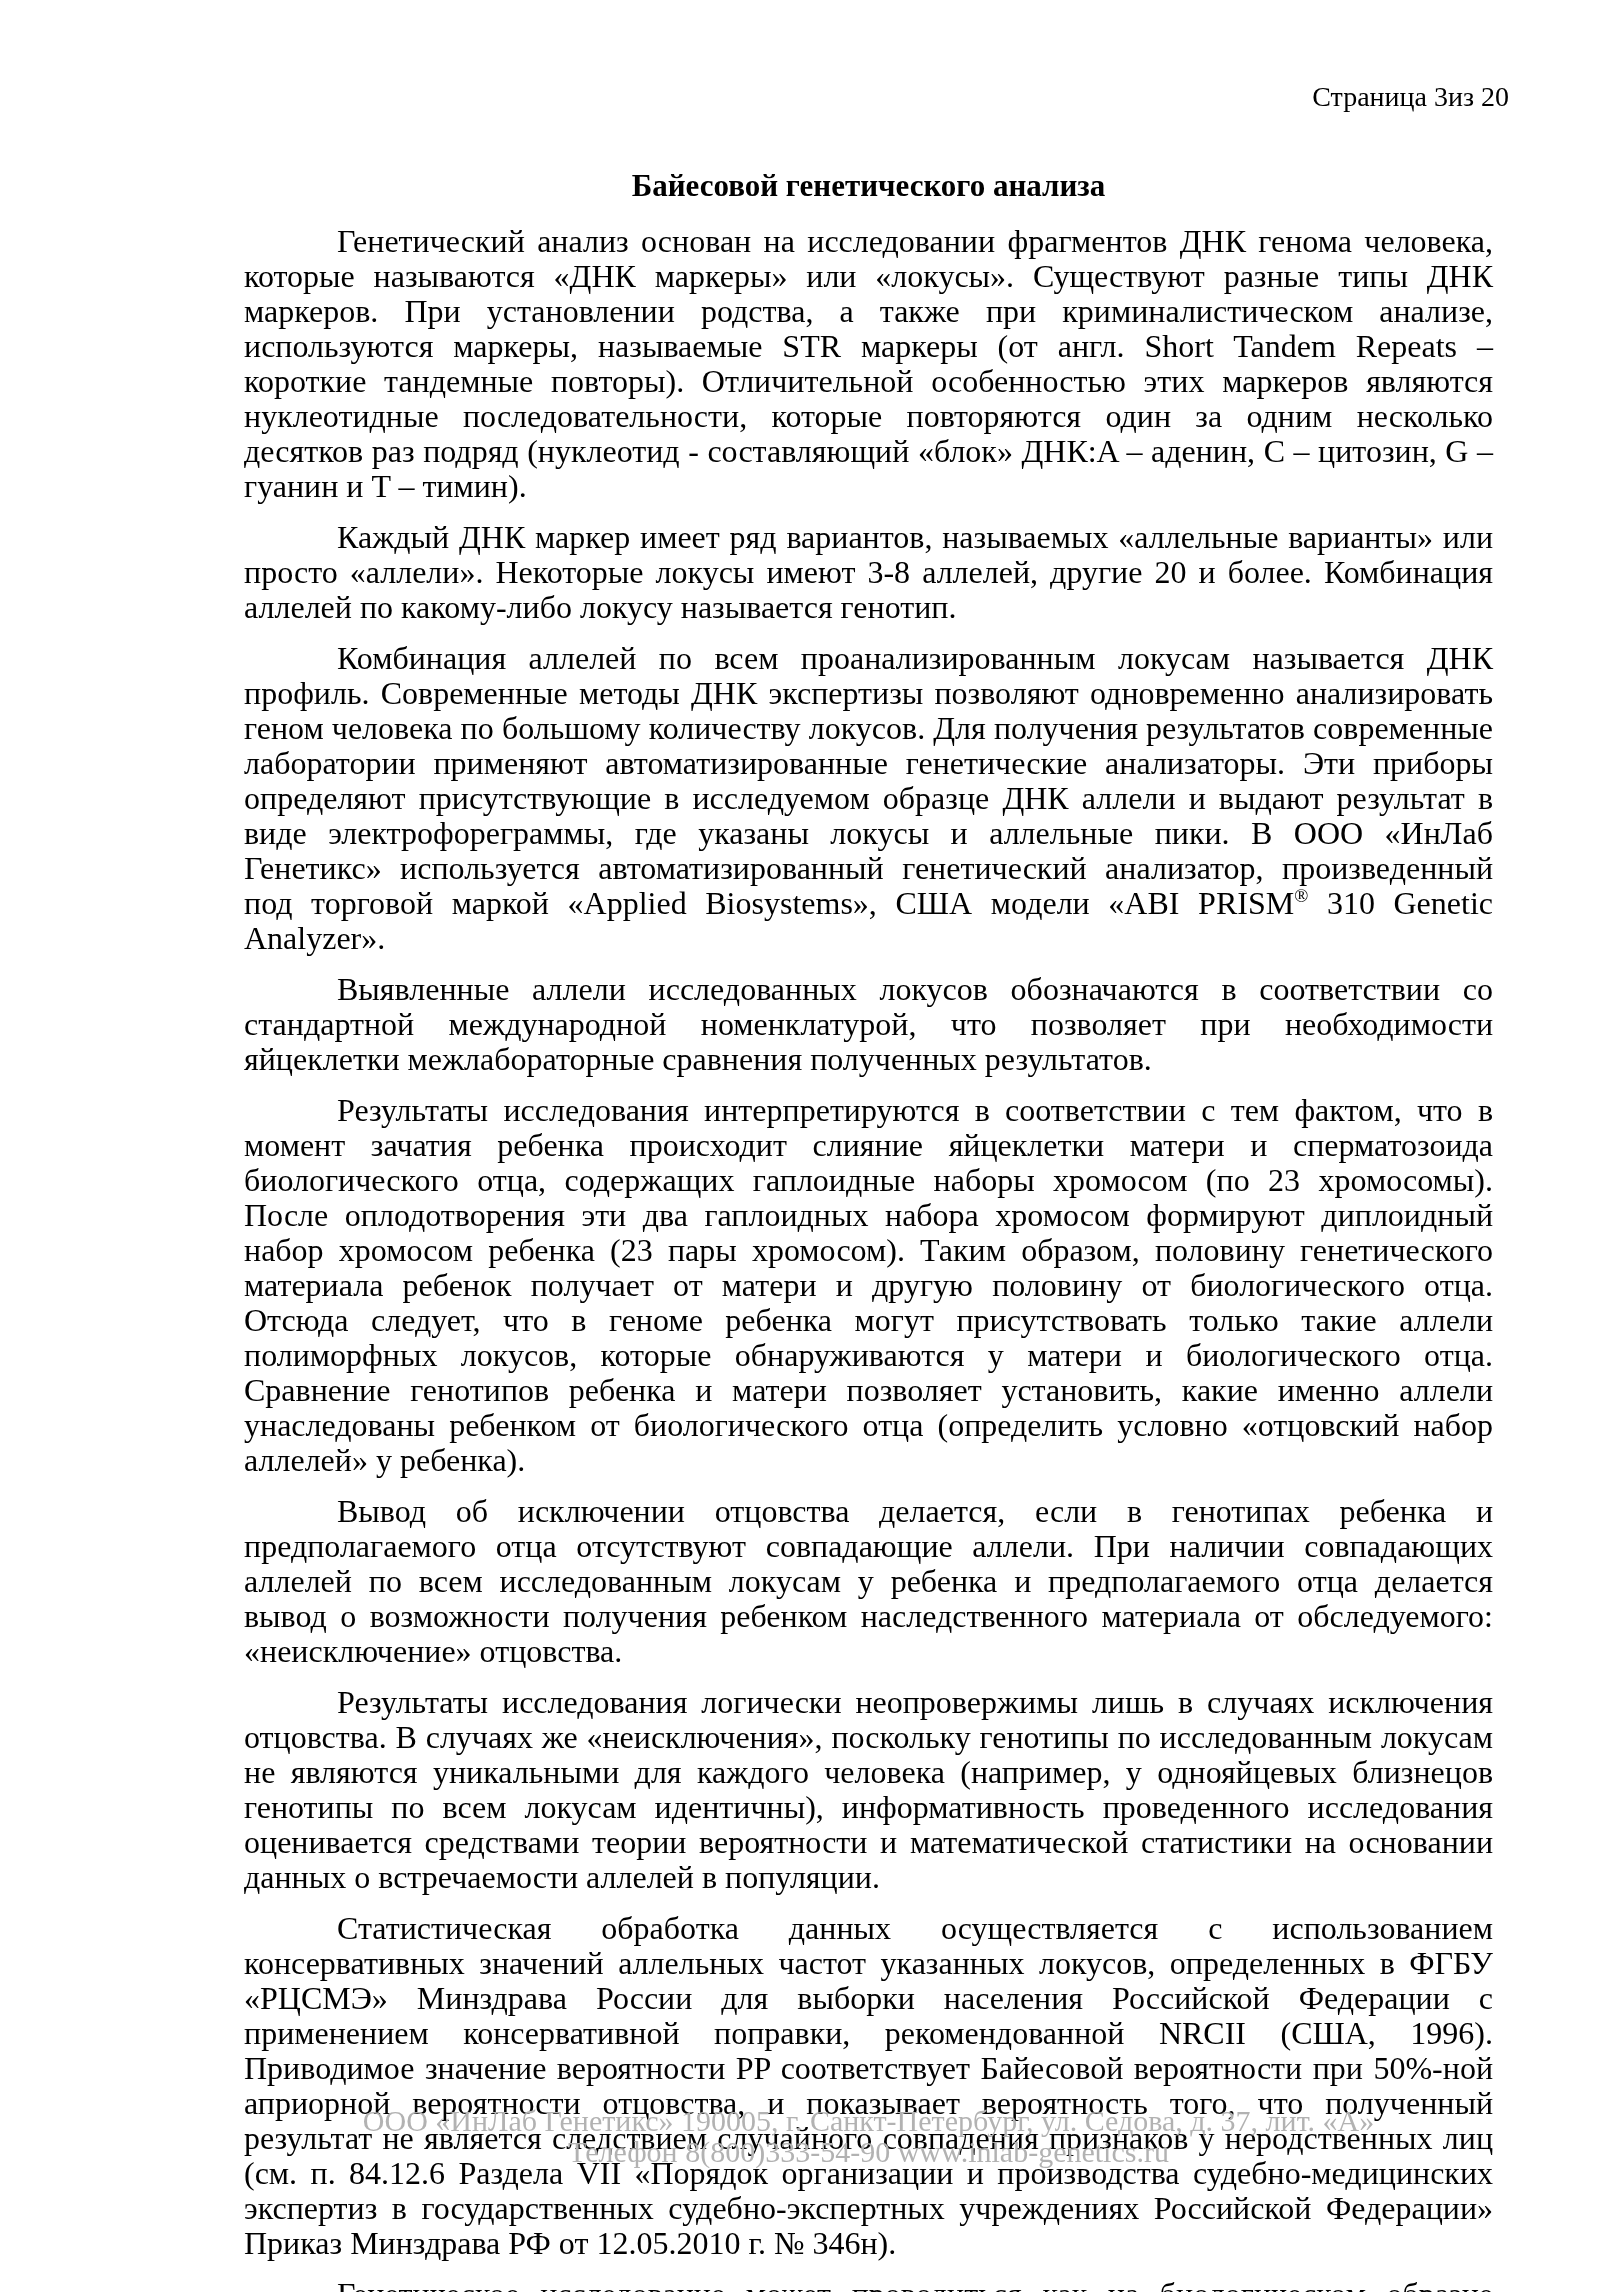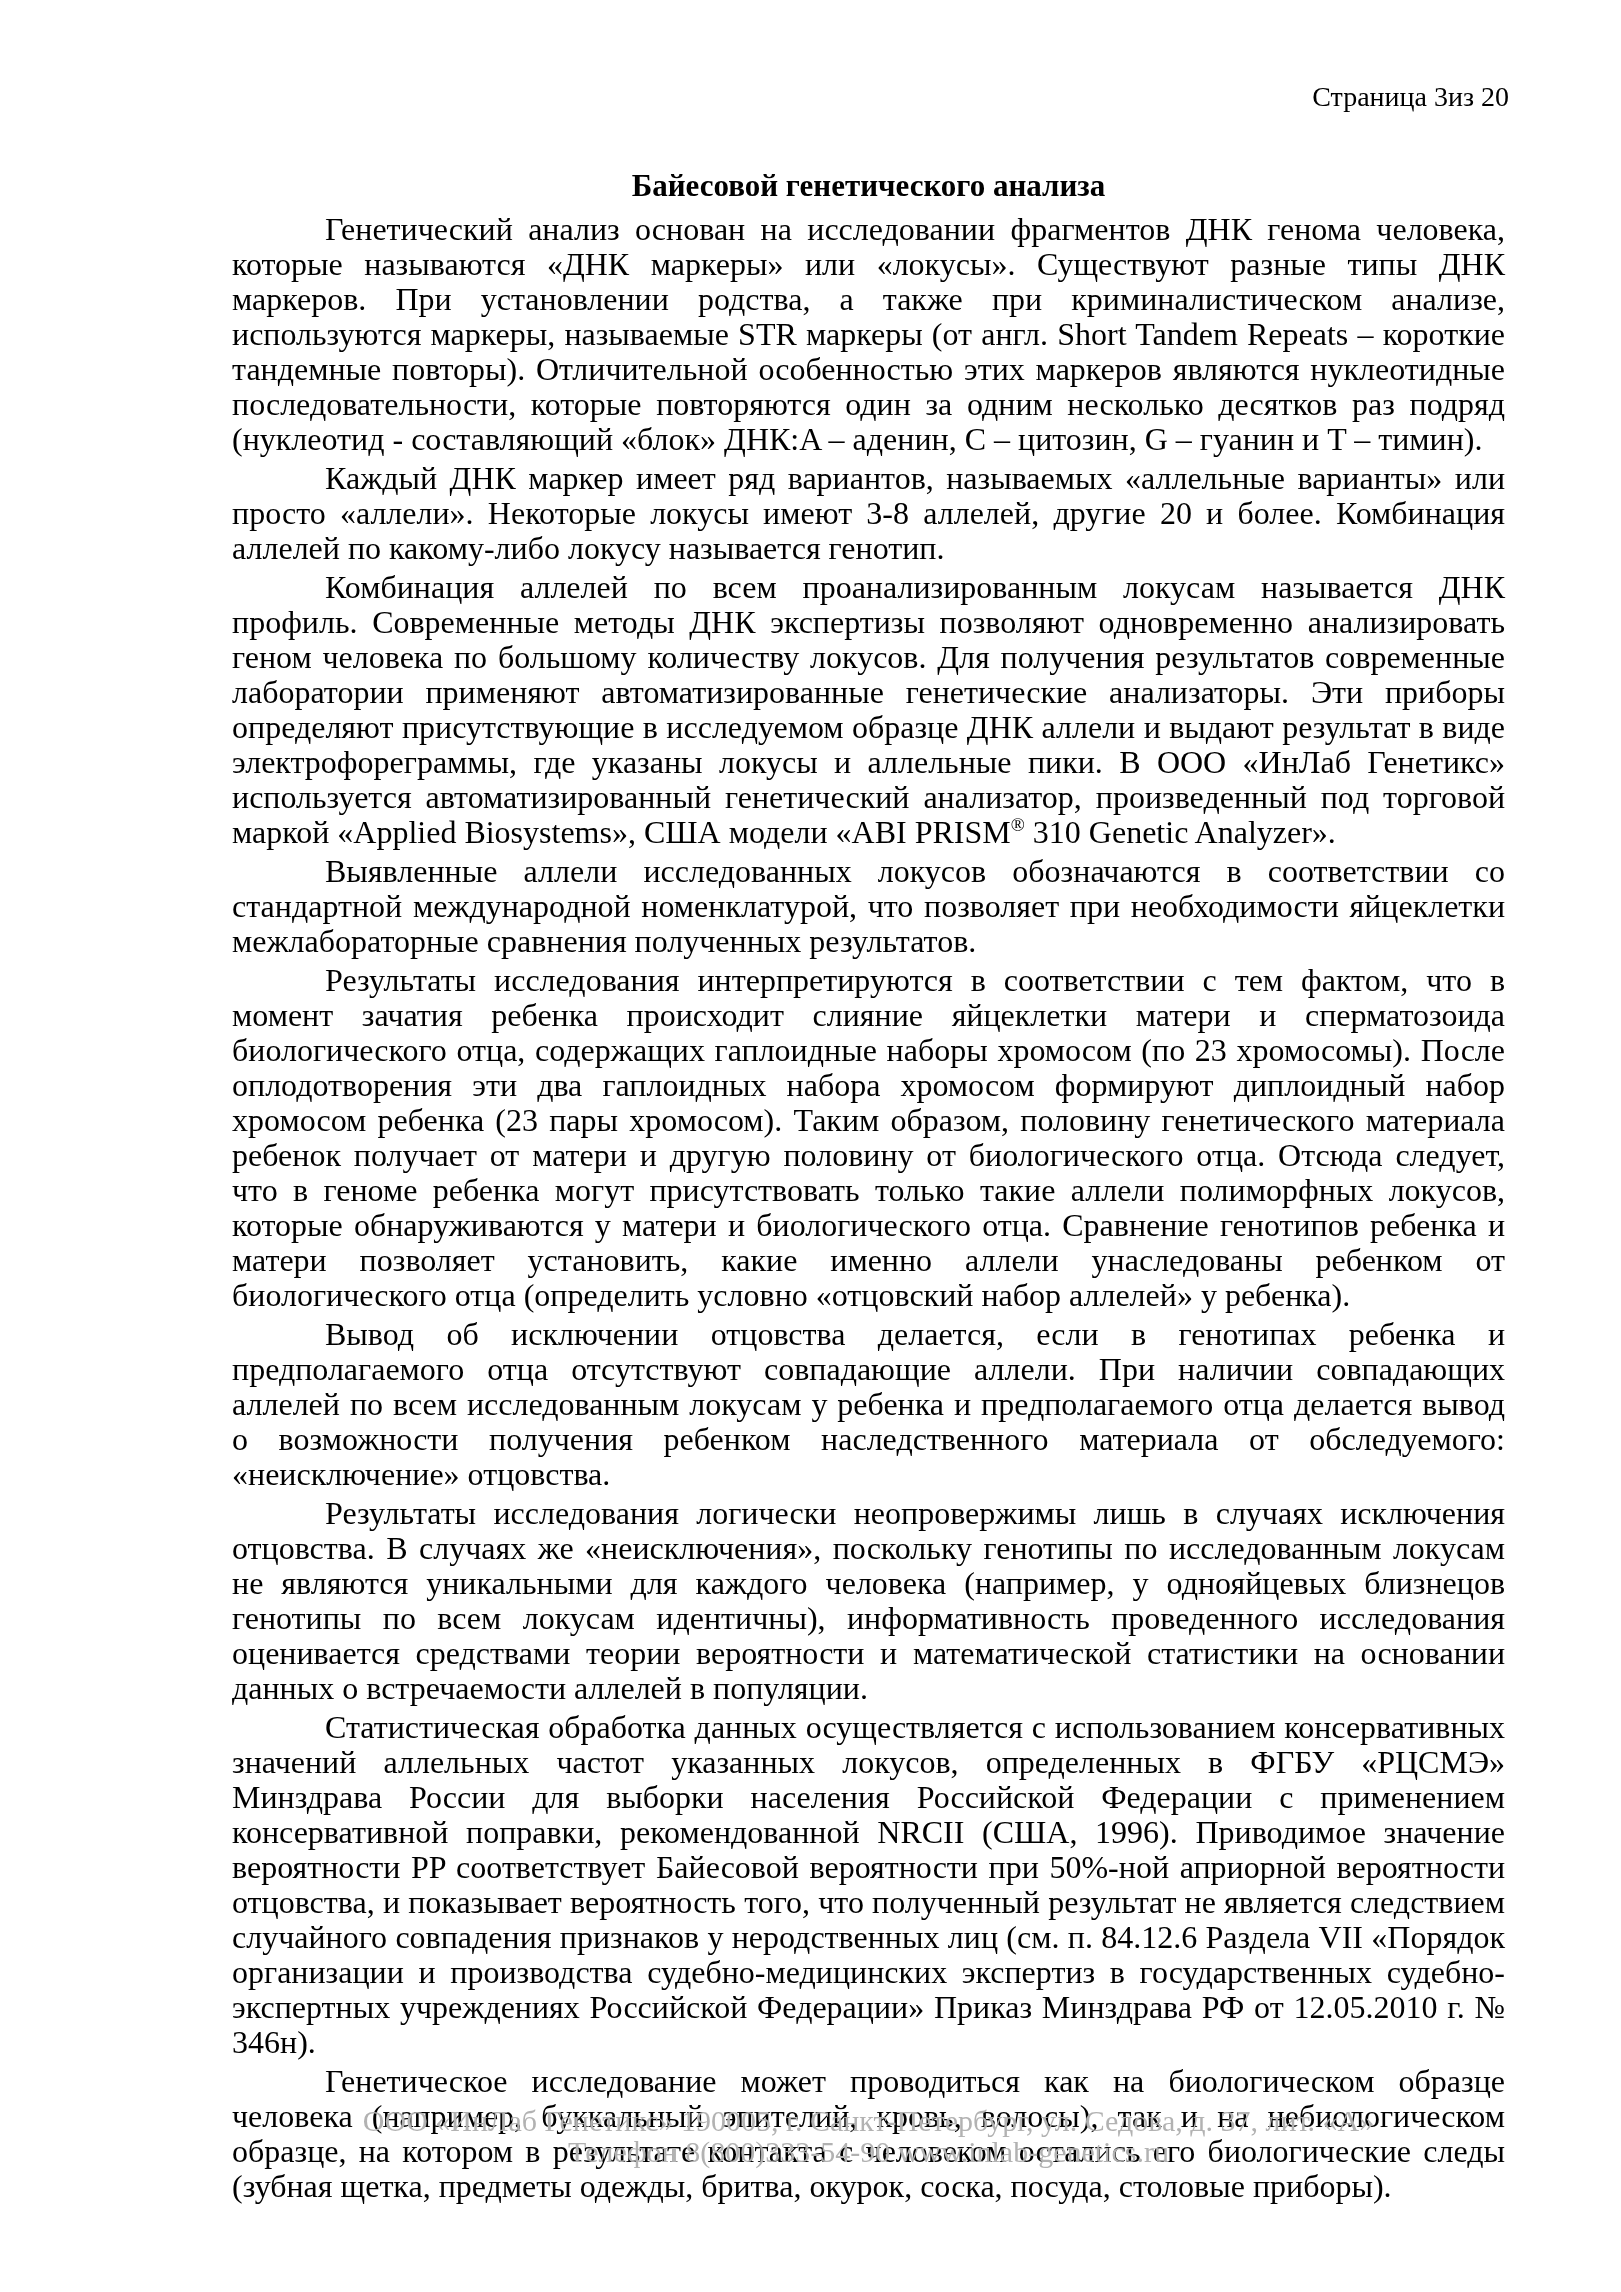--- a/index.html
+++ b/index.html
@@ -44,21 +44,21 @@
   .body-text {
     position: absolute;
     top: 208px;
     left: 228px;
     width: 1281px;
     font-size: 32px;
     line-height: 35px;
     text-align: justify;
   }
   .body-text p {
-    margin: 4px;
+    margin: 16px;
     padding: 0;
     text-indent: 93px;
   }
   .body-text sup {
     font-size: 0.58em;
     line-height: 0;
     vertical-align: super;
   }
   .footer {
     position: absolute;

